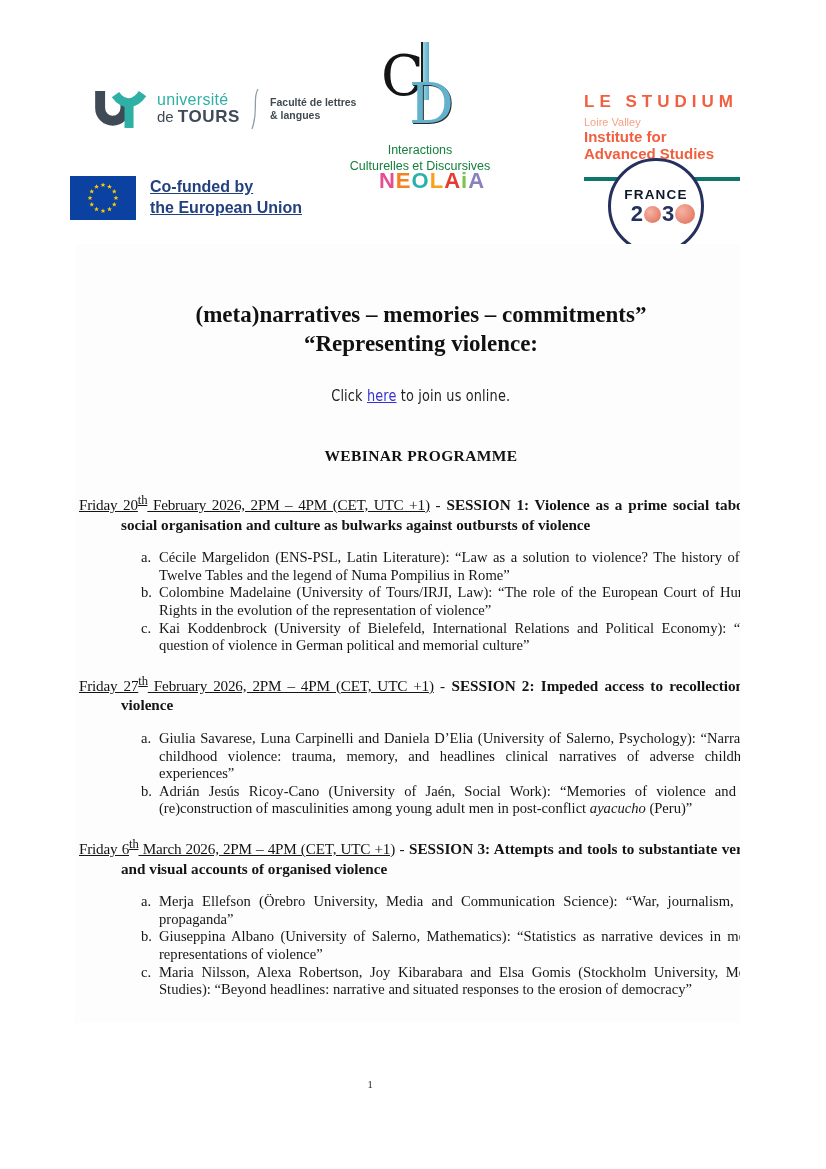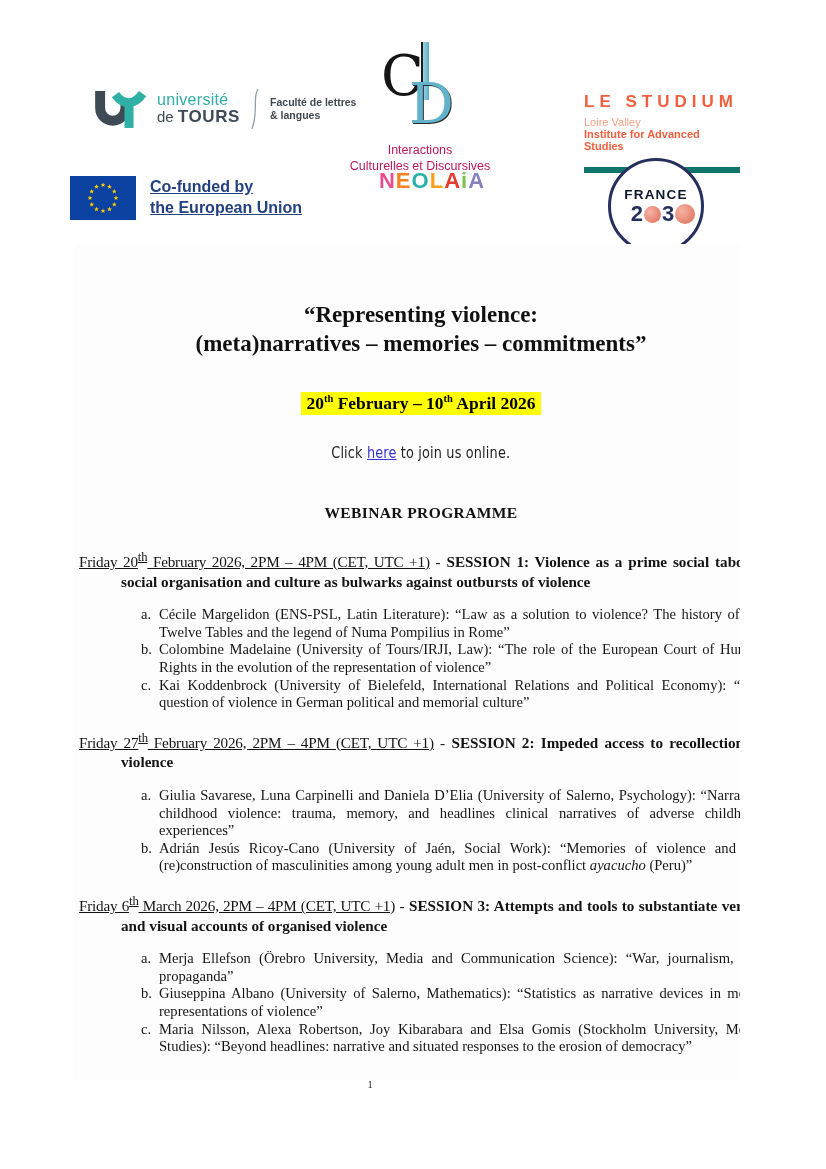--- a/index.html
+++ b/index.html
@@ -17,27 +17,27 @@
 
   .logo-icd{position:absolute;left:340px;top:42px;width:160px;text-align:center;}
   .icd-graphic{position:relative;width:90px;height:96px;margin:0 auto;}
   .icd-bar{position:absolute;left:46px;top:0;width:6px;height:58px;
            background:linear-gradient(90deg,#9fd3e3,#58aec8);border-left:2.5px solid #1c1c1c;}
   .icd-c{position:absolute;left:6px;top:6px;font-size:56px;line-height:1;color:#141414;
          font-family:"DejaVu Serif",serif;}
   .icd-d{position:absolute;left:34px;top:34px;font-size:56px;line-height:1;color:#63b2cc;
          font-family:"DejaVu Serif",serif;text-shadow:1px 1px 0 #2a2a2a;}
   .icd-caption{margin-top:4px;font-family:"Liberation Sans",sans-serif;font-size:12.5px;
-               color:#be185d;line-height:1.3;}
+               color:#15803d;line-height:1.3;}
 
   .logo-studium{position:absolute;left:584px;top:92px;font-family:"Liberation Sans",sans-serif;}
   .studium-title{font-weight:700;font-size:17px;letter-spacing:5px;color:#f15f3e;}
   .studium-sub{margin-top:4px;font-size:11px;color:#f6a286;}
-  .studium-tag{display:inline-block;font-size:11px;font-weight:700;color:#f15f3e;
-               border-bottom:6px solid #0f766e;padding-bottom:15px;}
+  .studium-tag{display:inline-block;font-size:15px;font-weight:700;color:#f15f3e;
+               border-bottom:4px solid #0f766e;padding-bottom:15px;}
 
   
   .logo-eu{position:absolute;left:70px;top:176px;display:flex;align-items:center;gap:14px;}
   .eu-label{font-family:"Liberation Sans",sans-serif;font-weight:700;font-size:16px;
             color:#23407f;line-height:1.3;text-decoration:underline;}
 
   .logo-neolaia{position:absolute;left:311px;top:170px;width:242px;text-align:center;}
   .neolaia-word{font-family:"Liberation Sans",sans-serif;font-weight:800;font-size:22px;
                 line-height:1;letter-spacing:1px;}
   .neolaia-tag{margin-top:5px;font-family:"Liberation Sans",sans-serif;font-weight:700;
@@ -168,27 +168,24 @@
         <span>2</span>
         <span class="ball">0</span>
         <span>3</span>
         <span class="ball2">0</span>
       </div>
   </div>
 
   <div class="content-panel">
 
     <h1 class="event-title">
+      <span>(meta)narratives – memories – commitments”</span>
       <span>“Representing violence:</span>
-      <span>(meta)narratives – memories – commitments”</span>
     </h1>
 
-    <div class="date-wrap">
-      <mark class="date-mark"><span>20</span><sup>th</sup><span> February – 10</span><sup>th</sup><span> April 2026</span></mark>
-    </div>
 
     <p class="join-line">
       <span class="condense">
         <span>Click </span><a class="join-link">here</a><span> to join us online.</span>
       </span>
     </p>
 
     <h2 class="prog-heading">WEBINAR PROGRAMME</h2>
 
     <div class="sessions">

